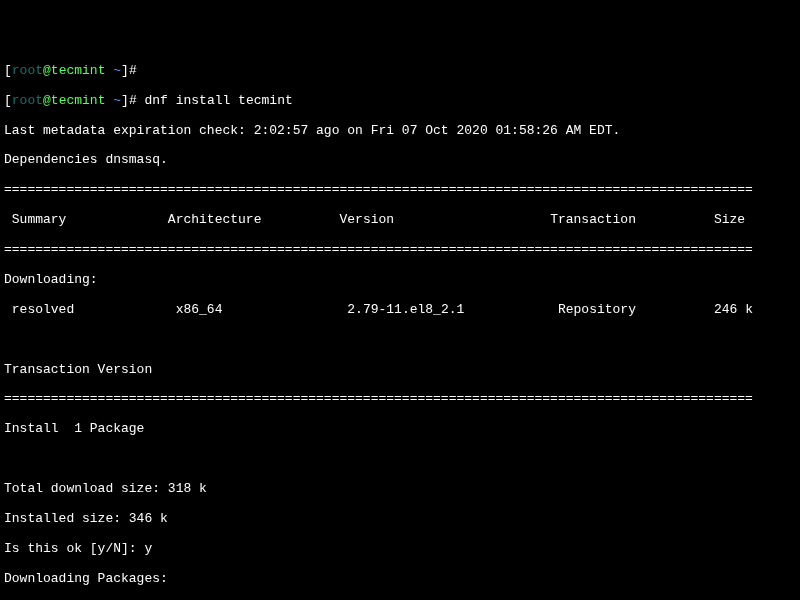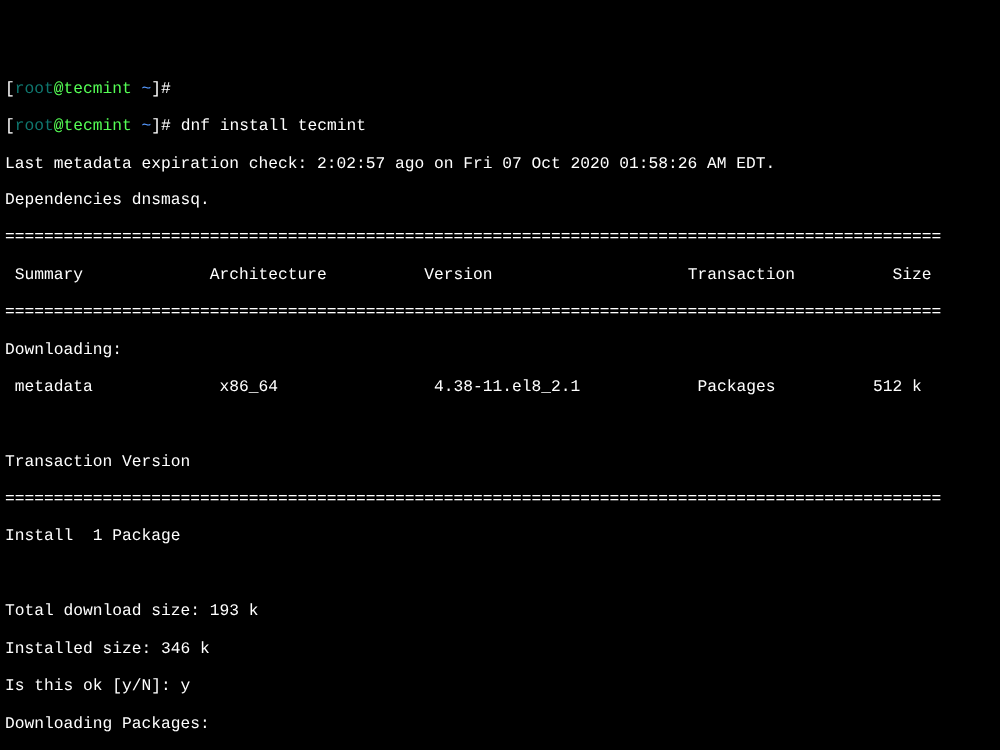--- a/index.html
+++ b/index.html
@@ -28,27 +28,27 @@
 
 
 <span class="line"><span class="white">[</span><span class="red">root</span><span class="green">@</span><span class="green">tecmint</span><span> </span><span class="blue">~</span><span class="white">]</span><span class="white">#</span></span>
 <span class="line"><span class="white">[</span><span class="red">root</span><span class="green">@</span><span class="green">tecmint</span><span> </span><span class="blue">~</span><span class="white">]</span><span class="white">#</span><span class="white"> dnf install tecmint</span></span>
 <span class="line">Last metadata expiration check: 2:02:57 ago on Fri 07 Oct 2020 01:58:26 AM EDT.</span>
 <span class="line">Dependencies dnsmasq.</span>
 <span class="line">================================================================================================</span>
 <span class="line"><span> Summary</span>             <span>Architecture</span>          <span>Version</span>                    <span>Transaction</span>          <span>Size</span></span>
 <span class="line">================================================================================================</span>
 <span class="line">Downloading:</span>
-<span class="line"><span> metadata</span>             <span>x86_64</span>                <span>4.38-11.el8_2.1</span>            <span>Packages</span>          <span>512 k</span></span>
+<span class="line"><span> resolved</span>             <span>x86_64</span>                <span>2.79-11.el8_2.1</span>            <span>Repository</span>          <span>246 k</span></span>
 <span class="line"> </span>
 <span class="line">Transaction Version</span>
 <span class="line">================================================================================================</span>
 <span class="line">Install  1 Package</span>
 <span class="line"> </span>
-<span class="line">Total download size: 193 k</span>
+<span class="line">Total download size: 318 k</span>
 <span class="line">Installed size: 346 k</span>
 <span class="line">Is this ok [y/N]: y</span>
 <span class="line">Downloading Packages:</span>
 
 
 
 
 
 
 

